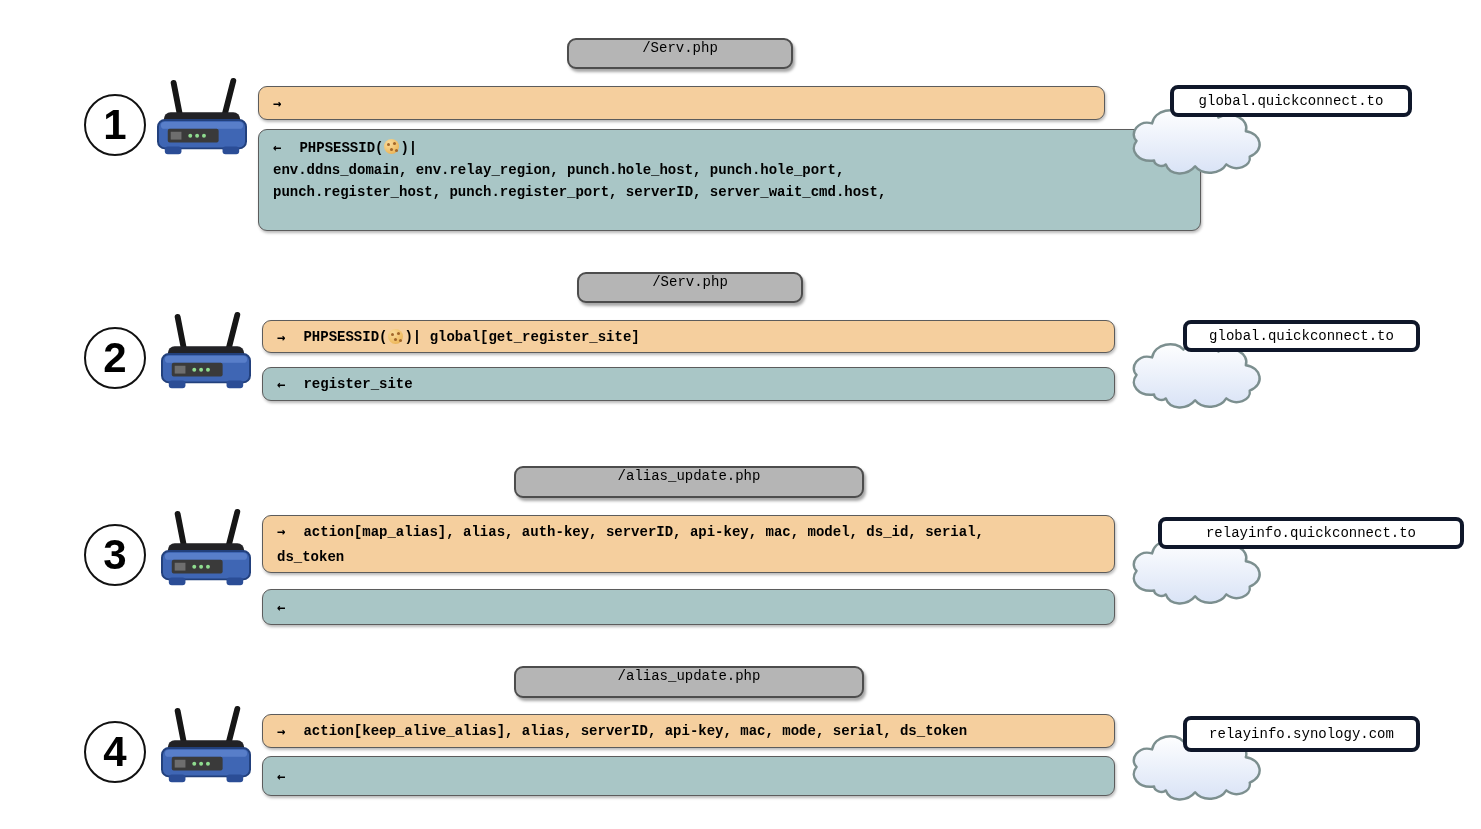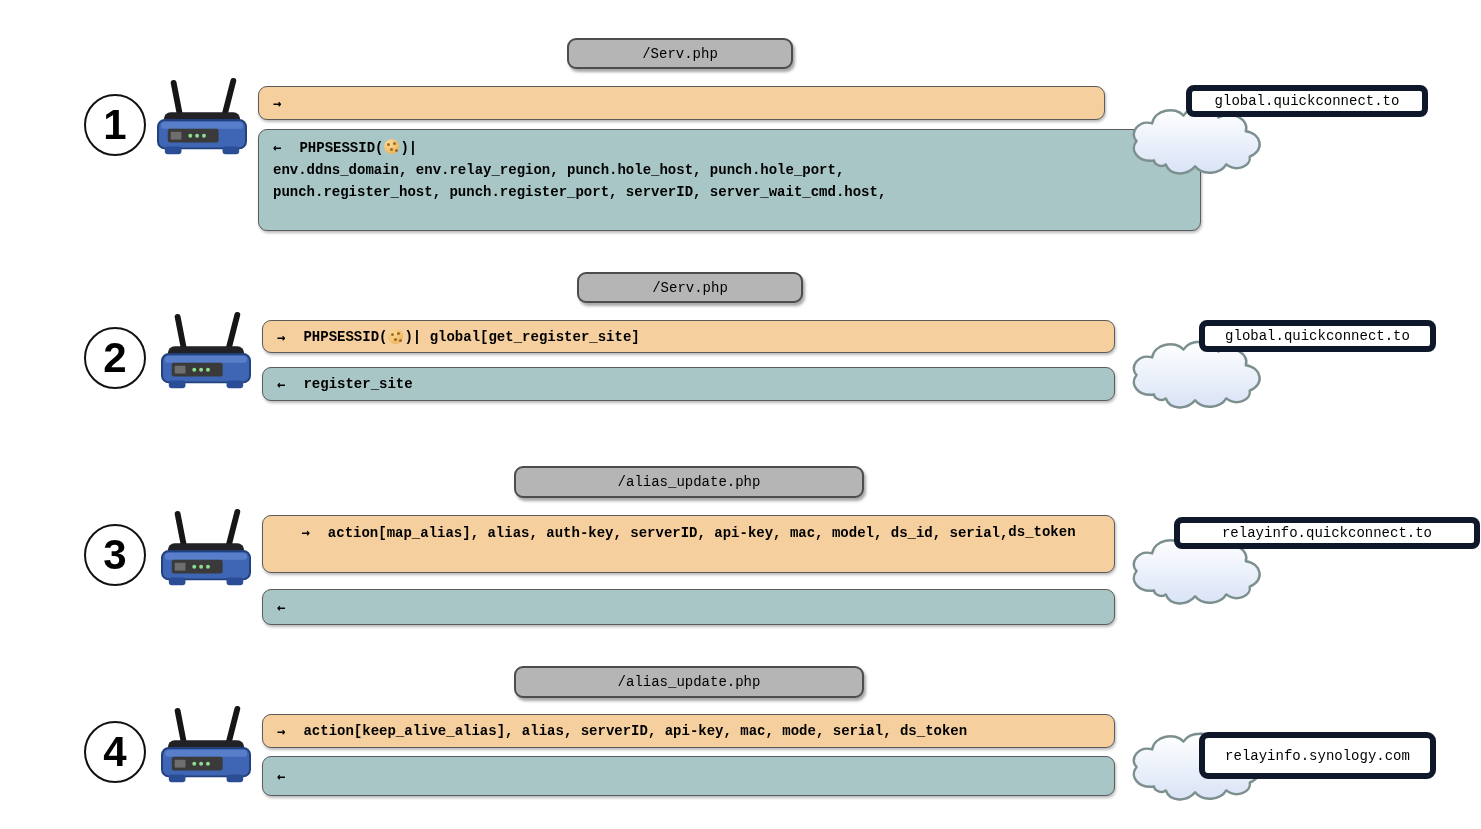--- a/index.html
+++ b/index.html
@@ -8,44 +8,44 @@
   .abs{position:absolute;box-sizing:border-box;}
 
   
   .numcircle{width:62px;height:62px;border:2.5px solid #111;border-radius:50%;
     display:flex;align-items:center;justify-content:center;
     font-family:"Liberation Sans",sans-serif;font-size:42px;font-weight:600;background:#fff;}
 
   
   .chip{background:#b5b5b5;border:2px solid #4d4d4d;border-radius:9px;
     box-shadow:2px 3px 3px rgba(0,0,0,0.35);
-    display:flex;align-items:center;justify-content:center;
+    display:flex;align-items:flex-start;justify-content:center;
     font-size:14px;font-weight:400;}
 
   
   .bar{border:1.5px solid #5c5c5c;border-radius:9px;box-shadow:1px 2px 3px rgba(0,0,0,0.28);
     font-size:14px;font-weight:700;}
   .request{background:#f5cf9e;}
   .response{background:#a9c6c6;}
   .single{display:flex;align-items:center;padding:0 14px;}
   .multi{padding:6px 14px;line-height:22px;}
-  .multi3{padding:4px 14px;line-height:25px;display:flex;justify-content:center;}
+  .multi3{padding:4px 14px;line-height:25px;display:flex;flex-direction:column;justify-content:center;}
   .arrow{margin-right:18px;font-family:"DejaVu Sans Mono","Liberation Mono",monospace;}
 
   
   .cookie{display:inline-block;width:15px;height:15px;border-radius:50%;position:relative;
     vertical-align:-2px;margin:0 1px;
     background:radial-gradient(circle at 35% 30%, #f9dc9c, #efbc62 65%, #d99f42);}
   .cookie::before{content:"";position:absolute;width:3px;height:3px;border-radius:50%;
     background:#a2672a;left:3px;top:4px;
     box-shadow:6px -1px 0 #a2672a, 3px 5px 0 #a2672a, 8px 6px 0 #a2672a;}
 
   
-  .host{background:#fff;border:6px solid #0f172a;border-radius:8px;z-index:5;
-    display:flex;align-items:center;justify-content:center;font-size:14px;margin-left:16px;}
+  .host{background:#fff;border:4px solid #0f172a;border-radius:8px;z-index:5;
+    display:flex;align-items:center;justify-content:center;font-size:14px;}
 
   .icon-wrap{line-height:0;}
 </style>
 </head>
 <body>
 
 <svg width="0" height="0" style="position:absolute">
   <defs>
     <linearGradient id="cloudGrad" x1="0" y1="0" x2="0" y2="1">
       <stop offset="0" stop-color="#ffffff"></stop>
@@ -182,17 +182,17 @@
   </div>
   <div class="abs bar response single" style="left:262px;top:756px;width:853px;height:40px;">
     <span class="arrow">←</span>
     <span></span>
   </div>
   <div class="abs icon-wrap" style="left:1124px;top:726px;">
     <svg width="148" height="80" viewBox="0 0 150 82">
         <use href="#cloudShape"></use>
       </svg>
   </div>
-  <div class="abs host" style="left:1183px;top:732px;width:237px;height:47px;border-radius:9px;">
+  <div class="abs host" style="left:1183px;top:716px;width:237px;height:36px;">
     <span>relayinfo.synology.com</span>
   </div>
 
 </div>
 
 </body></html>

